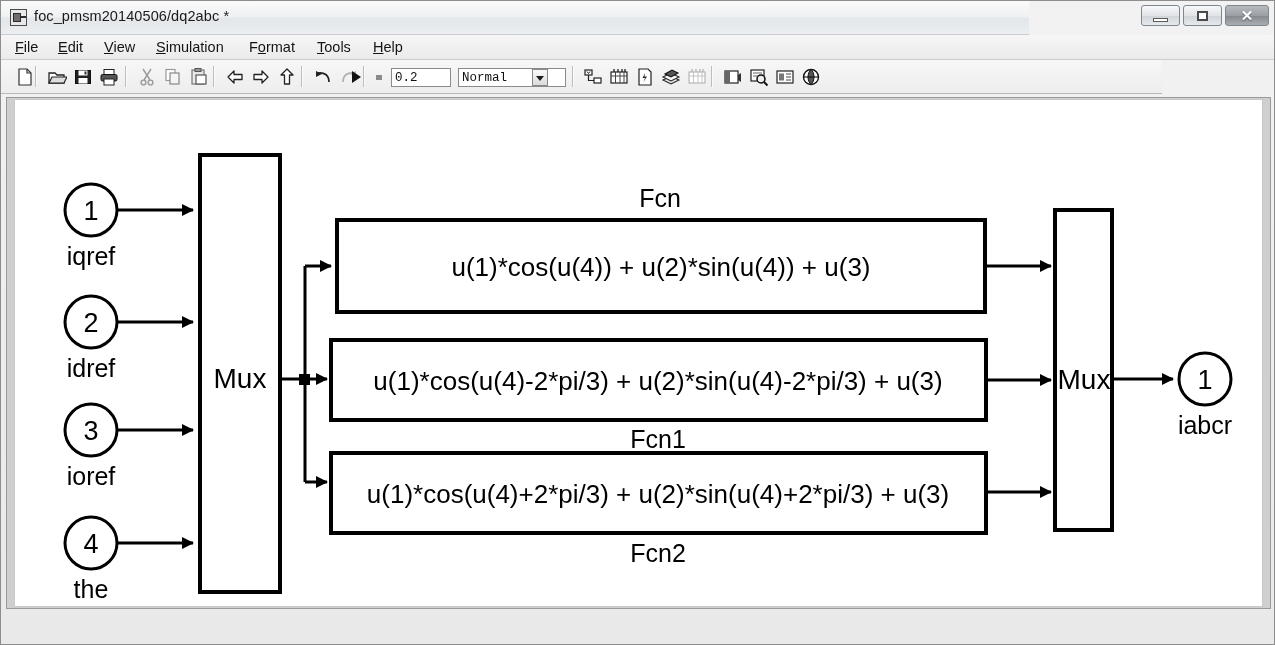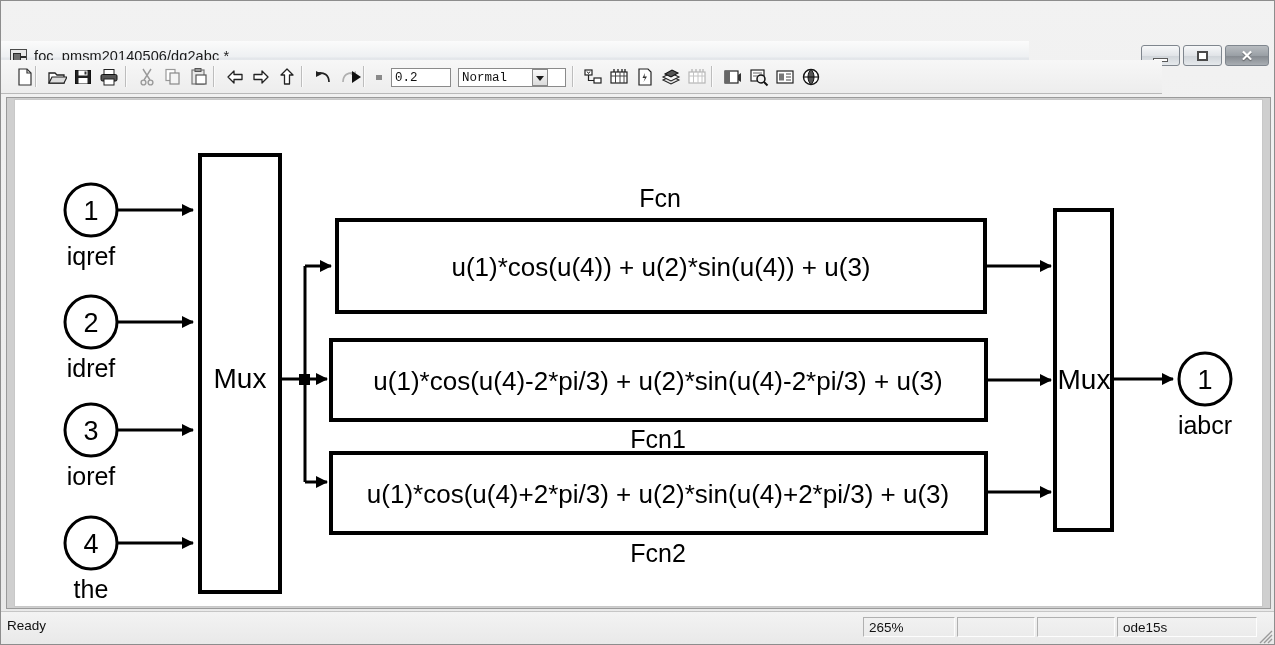--- a/index.html
+++ b/index.html
@@ -22,21 +22,20 @@
 
   
   #titlebar {
     position: absolute;
     left: 0; top: 0;
     width: 1028px;
     height: 34px;
     background: linear-gradient(to bottom, #fbfbfb 0%, #eef0f2 48%, #e3e6ea 52%, #eceef0 100%);
     border-bottom: 1px solid #c8ccd0;
     box-sizing: border-box;
-    margin-top: 40px;
   }
   #app-icon {
     position: absolute;
     left: 9px; top: 8px;
     width: 17px; height: 17px;
     background: #e8e8e8;
     border: 1px solid #4a4a4a;
     box-sizing: border-box;
   }
   #app-icon::before {
@@ -268,20 +267,29 @@
   <div id="titlebar">
     <div id="app-icon"></div>
     <div id="window-title">foc_pmsm20140506/dq2abc *</div>
     <div class="wbtn" id="btn-min"></div>
     <div class="wbtn" id="btn-max"></div>
     <div class="wbtn" id="btn-close">
       <span class="xg">✕</span>
     </div>
   </div>
 
+  <div id="menubar">
+    <div class="menu-item" style="left:8px"><u>F</u>ile</div>
+    <div class="menu-item" style="left:51px"><u>E</u>dit</div>
+    <div class="menu-item" style="left:97px"><u>V</u>iew</div>
+    <div class="menu-item" style="left:149px"><u>S</u>imulation</div>
+    <div class="menu-item" style="left:242px">F<u>o</u>rmat</div>
+    <div class="menu-item" style="left:310px"><u>T</u>ools</div>
+    <div class="menu-item" style="left:366px"><u>H</u>elp</div>
+  </div>
 
   <div id="toolbar">
 
     <div class="tb-icon" style="left:14px">
       <svg width="20" height="20" viewBox="0 0 20 20">
         <path d="M4 2 h8 l4 4 v12 h-12 z" fill="#fff" stroke="#333" stroke-width="1.2"></path>
         <path d="M12 2 v4 h4" fill="none" stroke="#333" stroke-width="1.2"></path>
       </svg>
     </div>
     <div class="tb-sep" style="left:34px"></div>
@@ -528,24 +536,14 @@
         <line x1="1097" y1="279" x2="1158" y2="279" stroke="#000" stroke-width="3" marker-end="url(#arrow)"></line>
         <g>
           <circle cx="1190" cy="279" r="26" fill="#fff" stroke="#000" stroke-width="3"></circle>
           <text x="1190" y="289" text-anchor="middle" font-family="Liberation Sans, sans-serif" font-size="27" fill="#000">1</text>
           <text x="1190" y="334" text-anchor="middle" font-family="Liberation Sans, sans-serif" font-size="25" fill="#000">iabcr</text>
         </g>
       </svg>
     </div>
   </div>
 
-  <div id="statusbar">
-    <div id="sb-ready">Ready</div>
-    <div class="sb-pane" style="left:862px;width:92px">265%</div>
-    <div class="sb-pane" style="left:956px;width:78px"></div>
-    <div class="sb-pane" style="left:1036px;width:78px"></div>
-    <div class="sb-pane" style="left:1116px;width:140px">ode15s</div>
-    <svg id="sb-grip" viewBox="0 0 14 14">
-      <path d="M13 5 L5 13 M13 9 L9 13 M13 1 L1 13" stroke="#9a9a9a" stroke-width="1.4"></path>
-    </svg>
-  </div>
 
 </div>
 
 </body></html>

